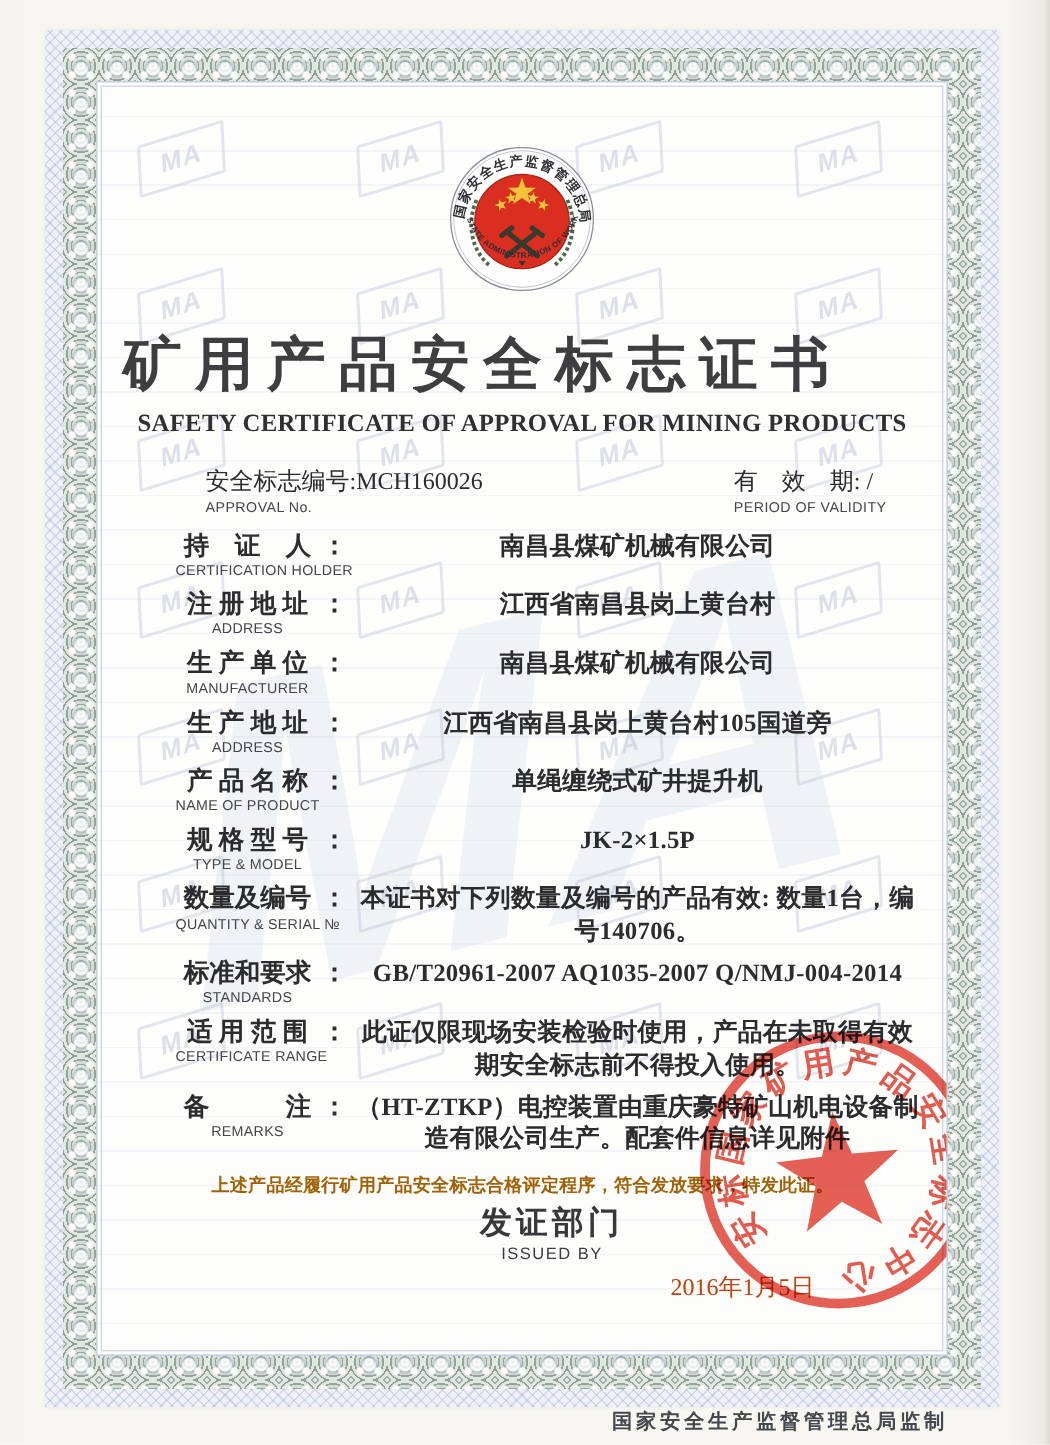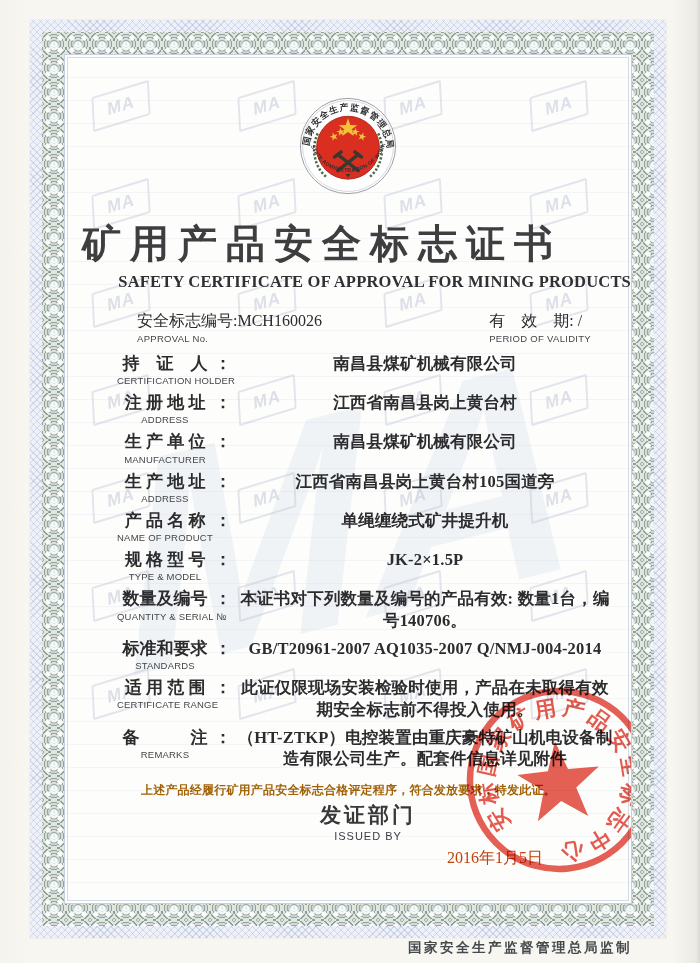--- a/index.html
+++ b/index.html
@@ -38,21 +38,21 @@
     display:flex;align-items:center;justify-content:center;transform:rotate(-17deg) skewX(-14deg);
     border-radius:2px;letter-spacing:1px;}
   .wm-big{position:absolute;left:50%;top:460px;transform:translate(-50%,-50%) rotate(-14deg) skewX(-10deg);
     font-family:"Liberation Sans",sans-serif;font-weight:bold;font-style:italic;font-size:300px;
     color:rgba(173,190,220,.16);pointer-events:none;line-height:1;}
   
   .content{position:relative;z-index:2;}
   .emblem{width:102px;height:102px;margin:40px auto 0;display:block;}
   .title{margin:23px 8px 0;text-align:left;font-size:39px;font-weight:700;letter-spacing:9px;
     text-indent:9px;color:#3e3e40;line-height:1.25;white-space:nowrap;}
-  .subtitle{margin-top:3px;text-align:right;font-size:16.5px;font-weight:700;color:#303032;
+  .subtitle{margin-top:3px;text-align:center;font-size:16.5px;font-weight:700;color:#303032;
     letter-spacing:.2px;white-space:nowrap;}
   .meta{display:flex;margin:19px 40px 0 72px;}
   .meta-item .m-main{font-size:16px;font-weight:400;white-space:nowrap;}
   .meta-item .m-sub{font-size:9.5px;font-family:"Liberation Sans",sans-serif;color:#45454a;margin-top:1px;letter-spacing:.3px;}
   .meta-validity{margin-left:auto;}
   .rows{margin:9px 14px 0 52px;text-align:center;}
   .frow{display:flex;align-items:flex-start;margin-bottom:6px;}
   .flabel-wrap{flex:none;width:96px;}
   .fmain{font-size:17px;font-weight:700;color:#2c2c2e;white-space:nowrap;line-height:1.25;}
   .fsub{font-size:9.5px;font-family:"Liberation Sans",sans-serif;color:#45454a;margin-top:1px;

